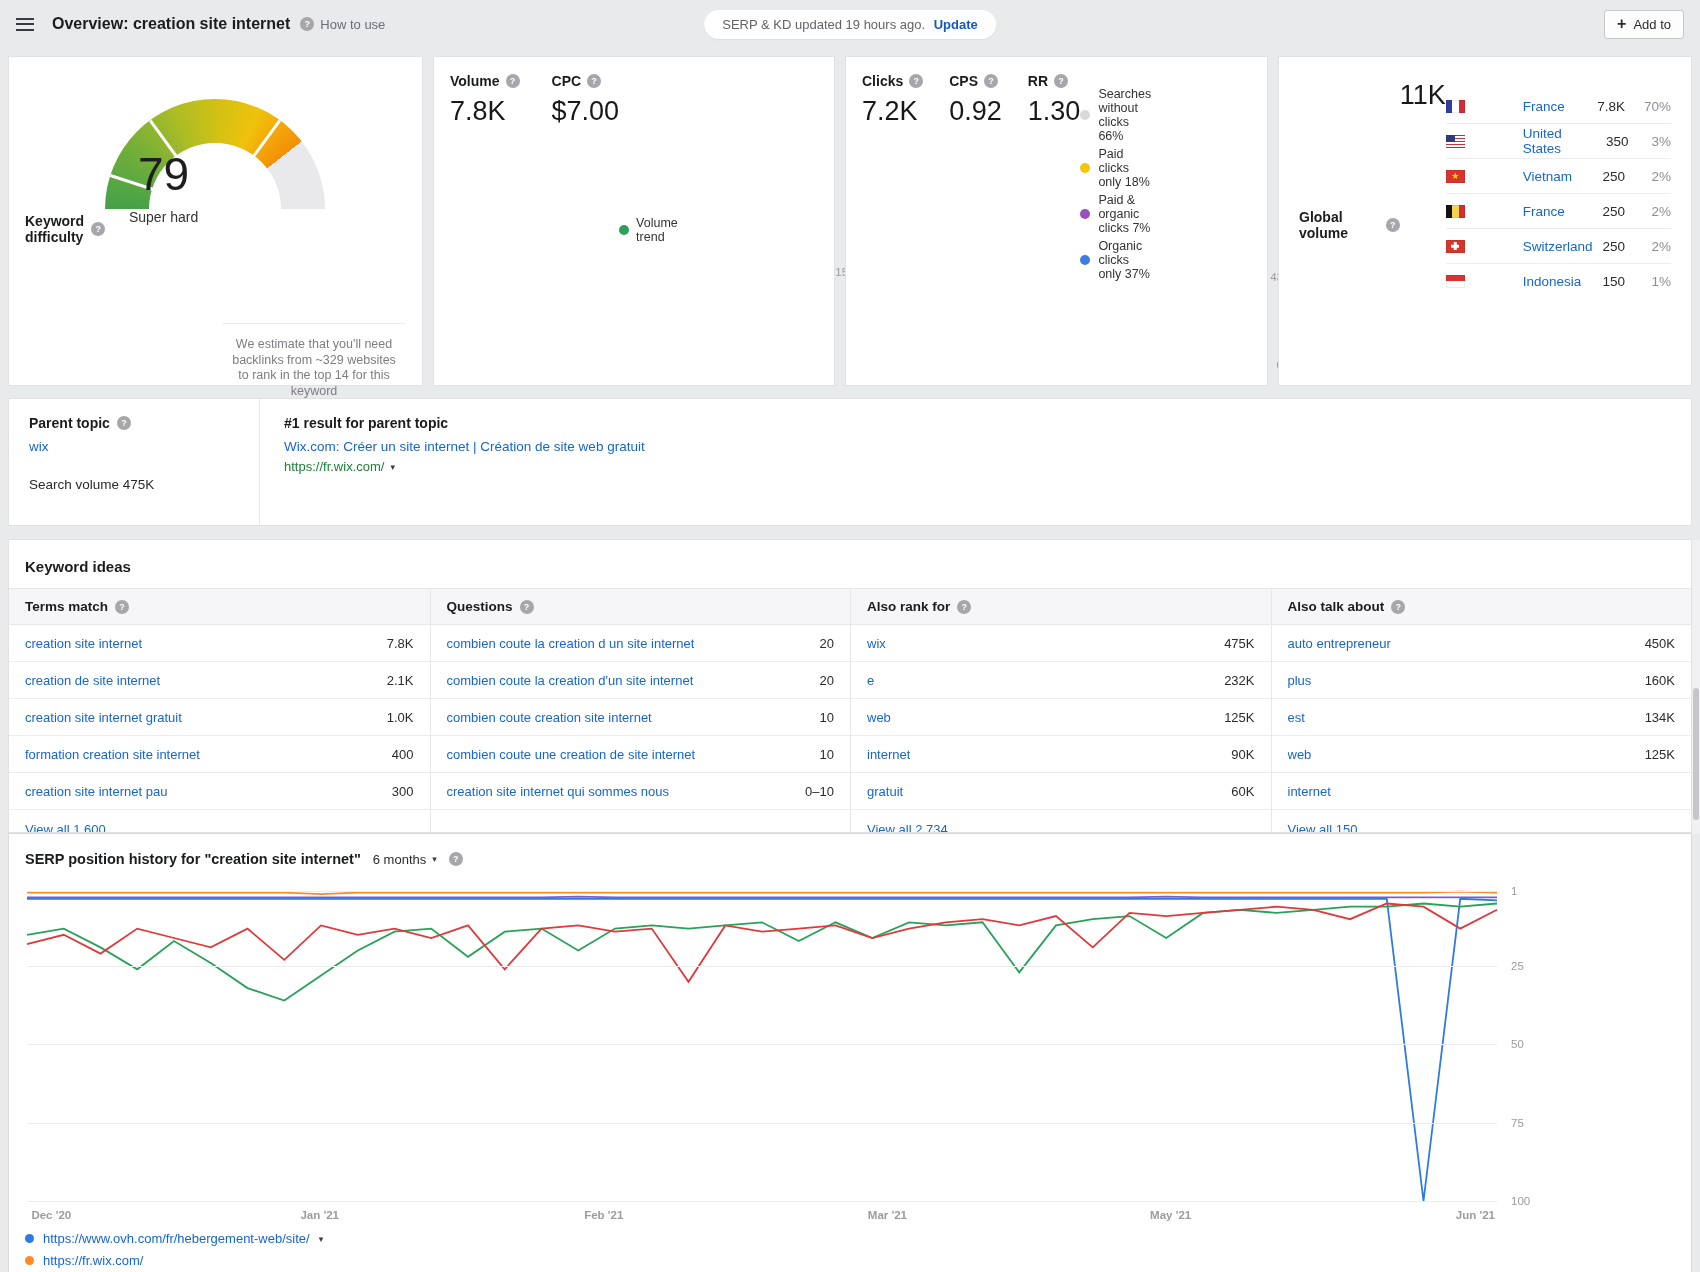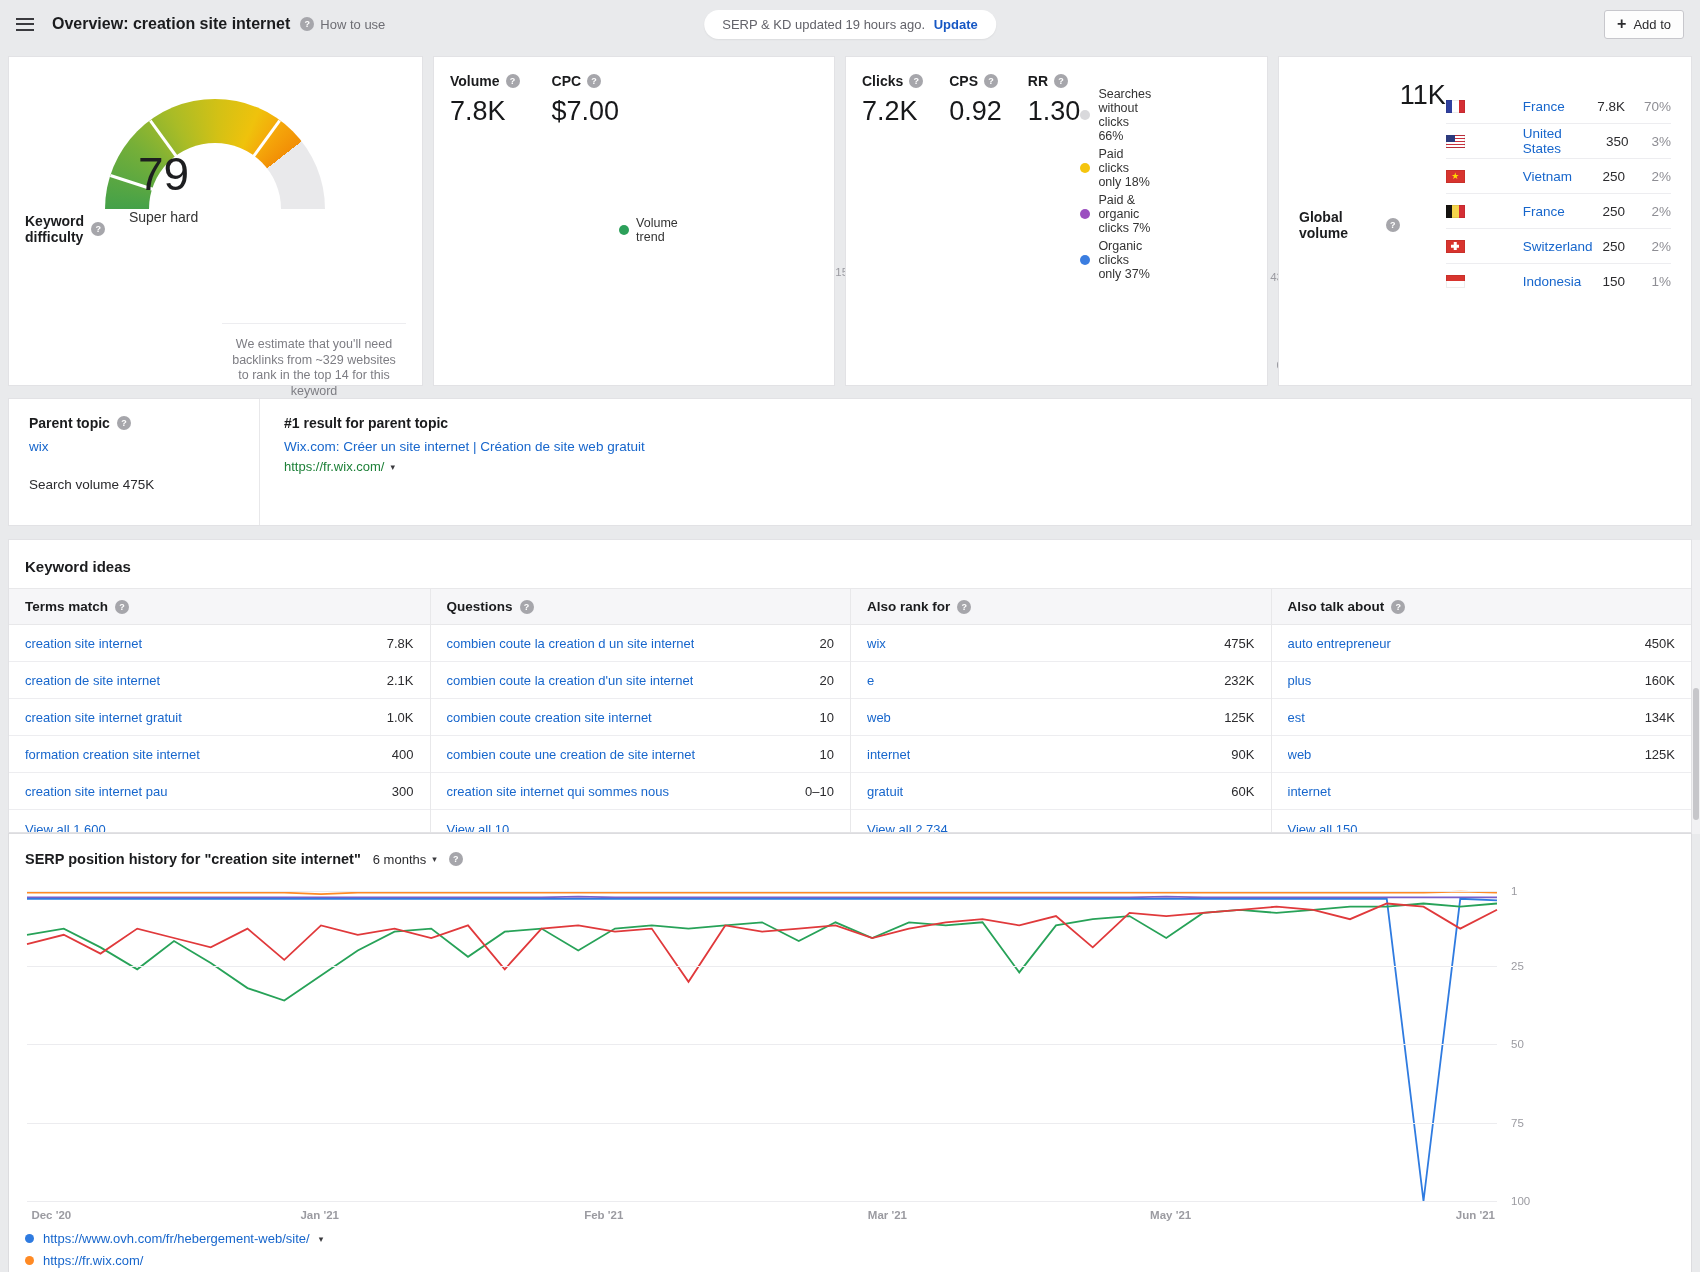--- a/index.html
+++ b/index.html
@@ -694,21 +694,20 @@
             <span class="kw-val">10</span>
           </div>
           <div class="kw-row">
             <a class="kw-link">combien coute une creation de site internet</a>
             <span class="kw-val">10</span>
           </div>
           <div class="kw-row">
             <a class="kw-link">creation site internet qui sommes nous</a>
             <span class="kw-val">0–10</span>
           </div>
-          <a class="kw-viewall">View all 10</a>
         </div>
         <div class="kw-col">
           <div class="kw-header">
             <span>Also rank for</span>
             <span class="qicon">?</span>
           </div>
           <div class="kw-row">
             <a class="kw-link">wix</a>
             <span class="kw-val">475K</span>
           </div>

